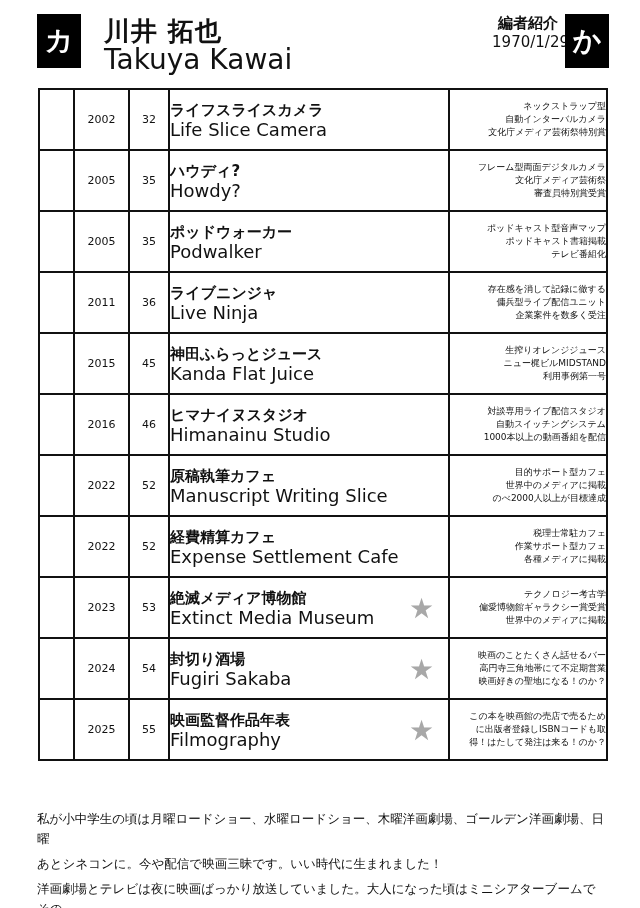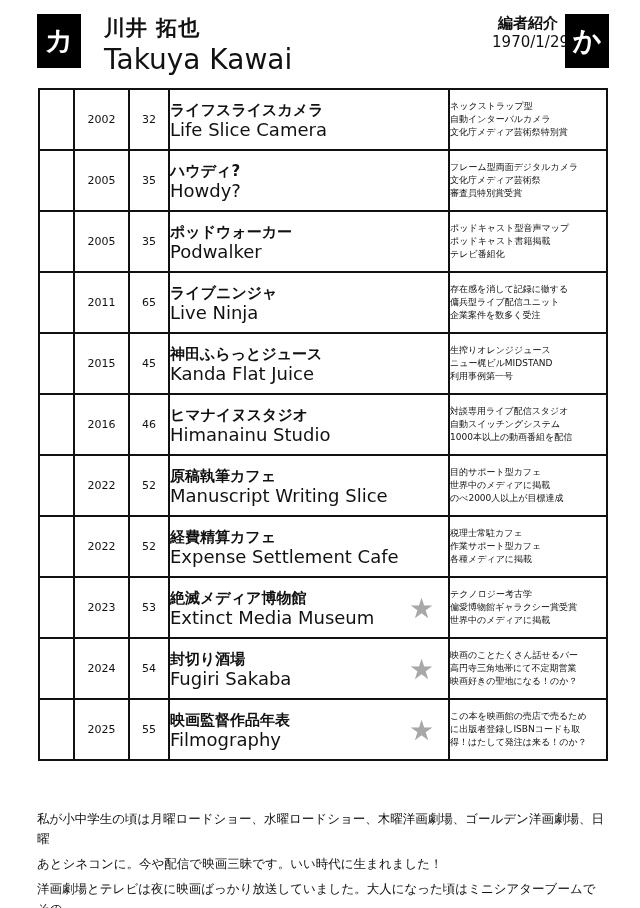--- a/index.html
+++ b/index.html
@@ -2,34 +2,34 @@
 <html><head>
 <meta charset="utf-8">
 <style>
   html, body { margin:0; padding:0; background:#ffffff; }
   body { width:640px; height:908px; position:relative; overflow:hidden;
          font-family: "DejaVu Sans", "Liberation Sans", sans-serif; color:#111; }
   .kana-box { position:absolute; width:44px; height:54px; background:#000; color:#fff;
               display:flex; align-items:center; justify-content:center; font-weight:bold; font-size:28px; }
   #kana-left { left:37px; top:14px; }
   #kana-right { left:565px; top:14px; }
-  .name-ja { position:absolute; left:104px; top:14px; font-size:21px; font-weight:bold; letter-spacing:1px; }
+  .name-ja { position:absolute; left:104px; top:14px; font-size:26px; font-weight:bold; letter-spacing:1px; }
   .name-en { position:absolute; left:104px; top:43px; font-size:28px; }
   .role { position:absolute; right:82px; top:14px; font-size:15px; font-weight:bold; text-align:right;font-family:Liberation Serif, serif; }
   .birth { position:absolute; right:71px; top:33px; font-size:15px; text-align:right; }
   table.works { position:absolute; left:38px; top:88px; width:568px; border-collapse:collapse; table-layout:fixed; }
   table.works td { border:2.5px solid #111; height:59px; padding:0; vertical-align:middle; }
   col.c1 { width:35px; } col.c2 { width:55px; } col.c3 { width:40px; } col.c4 { width:280px; } col.c5 { width:158px; }
   td.year, td.age { text-align:center; font-size:11px; }
   td.title { padding-left:8px; position:relative; }
   .t-ja { font-size:15px; font-weight:bold; line-height:20px; }
   .t-en { font-size:18px; line-height:20px; }
   .star { position:absolute; right:14px; top:50%; transform:translateY(-50%); font-size:28px; color:#a8a8a8; }
   td.notes { padding-left:8px; font-size:9px; line-height:13px; }
-  .notes div { white-space:nowrap; }
+  .notes div { white-space:nowrap;text-align:right; }
   .footer { position:absolute; left:32px; top:804px; width:580px; font-size:12.5px; line-height:20px; }
   .footer p { margin:5px; }
   .footer .gap { height:20px; }
 </style>
 </head>
 <body>
 
 <div class="kana-box" id="kana-left">
   <span>カ</span>
 </div>
@@ -88,21 +88,21 @@
         </td>
         <td class="notes">
           <div>ポッドキャスト型音声マップ</div>
           <div>ポッドキャスト書籍掲載</div>
           <div>テレビ番組化</div>
         </td>
       </tr>
       <tr>
         <td></td>
         <td class="year">2011</td>
-        <td class="age">65</td>
+        <td class="age">36</td>
         <td class="title">
           <div class="t-ja">ライブニンジャ</div>
           <div class="t-en">Live Ninja</div>
         </td>
         <td class="notes">
           <div>存在感を消して記録に徹する</div>
           <div>傭兵型ライブ配信ユニット</div>
           <div>企業案件を数多く受注</div>
         </td>
       </tr>

